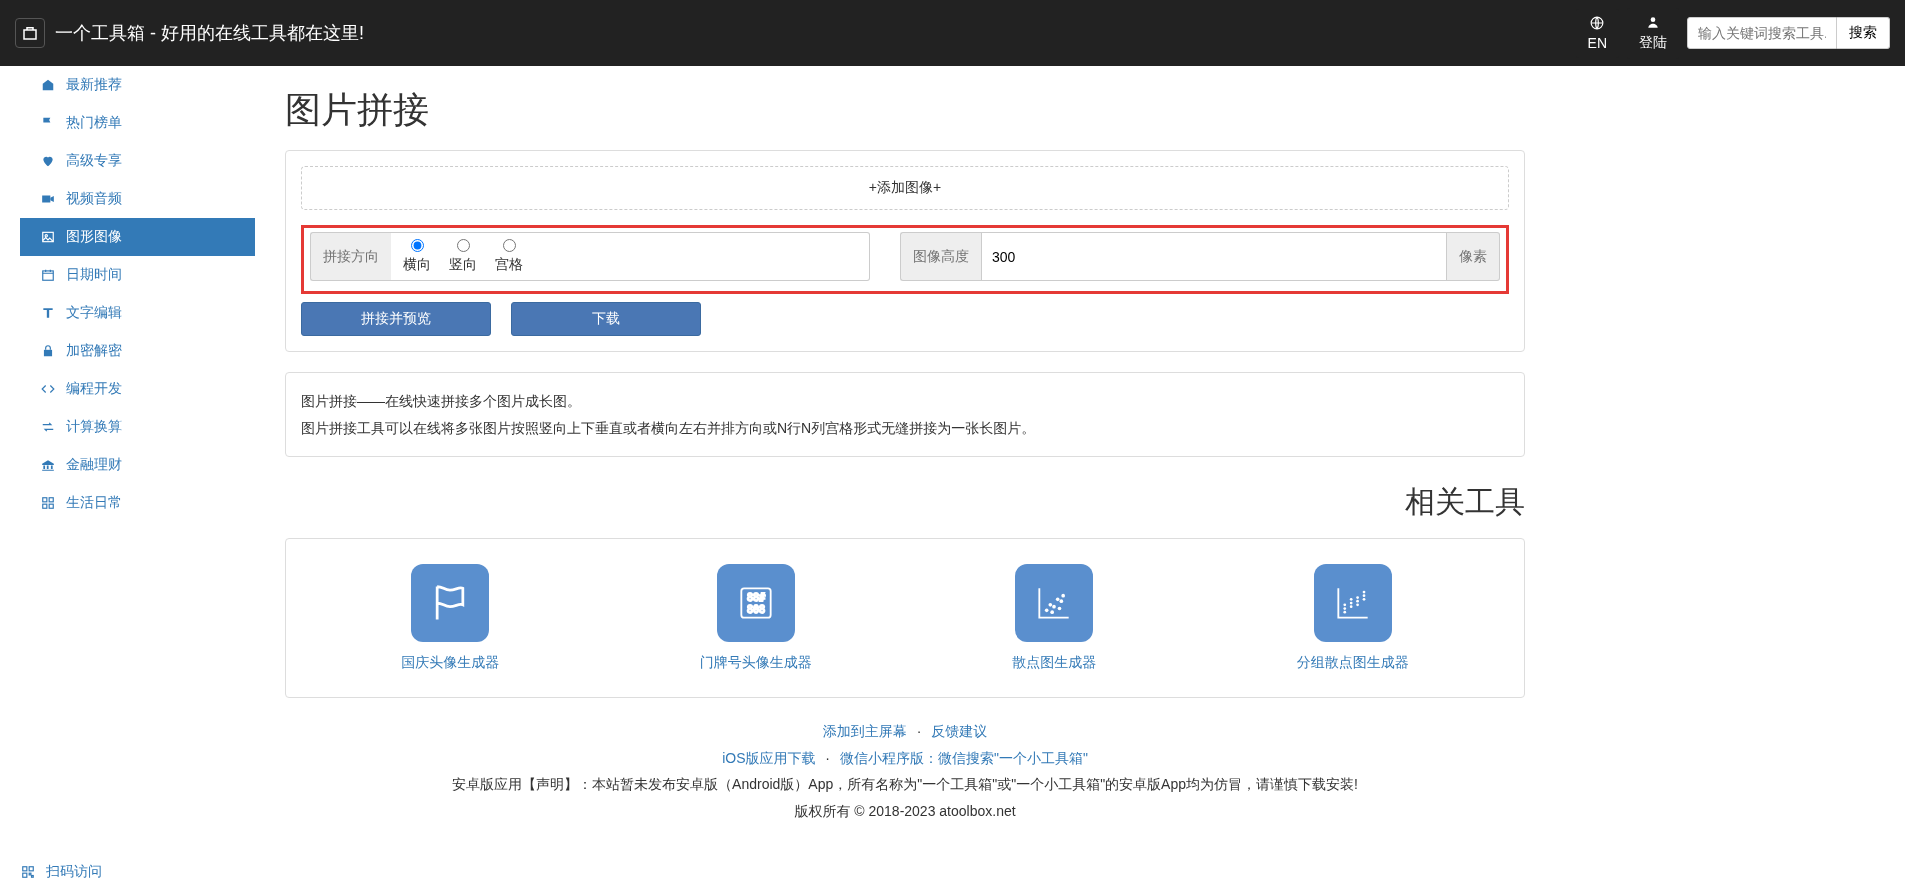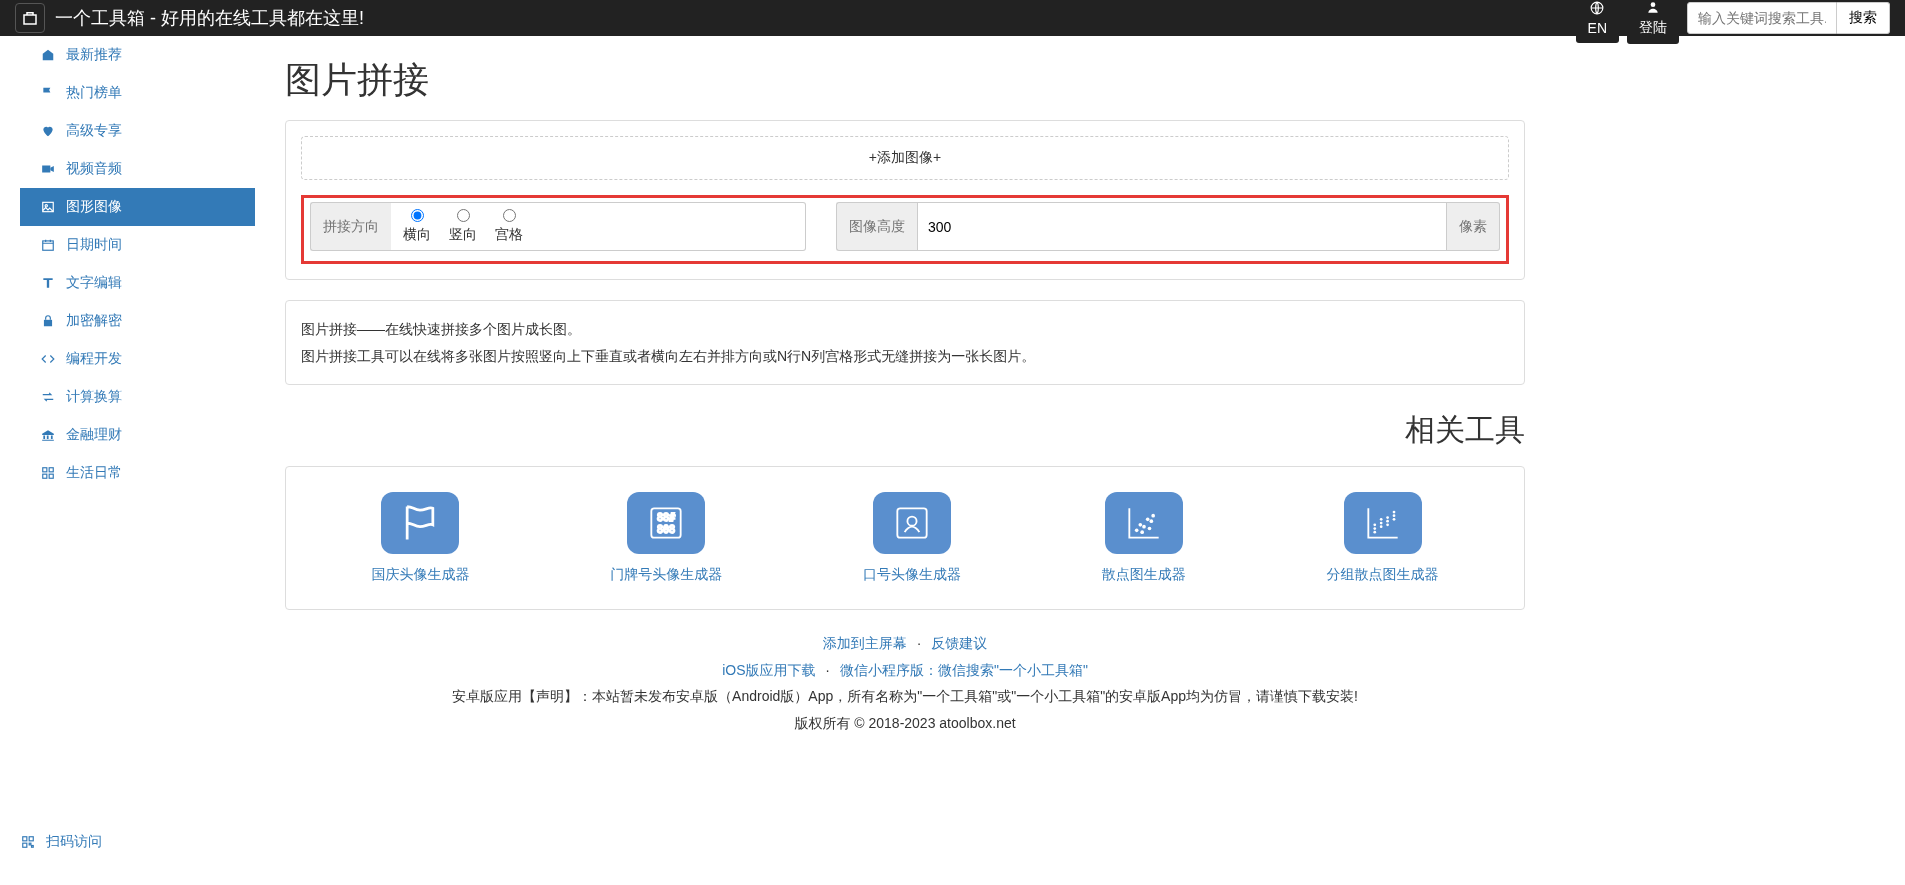--- a/index.html
+++ b/index.html
@@ -1,20 +1,20 @@
 <!DOCTYPE html>
 <html><head>
 <meta charset="utf-8">
 <style>
 * { box-sizing: border-box; margin: 0; padding: 0; }
 body { font-family: "Helvetica Neue", Helvetica, Arial, "Microsoft YaHei", sans-serif; font-size: 14px; color: #333; background: #fff; }
 a { text-decoration: none; }
 
 
-.navbar { background: #222; color: #fff; height: 36px; display: flex; align-items: center; padding: 0 15px; justify-content: space-between; gap: 8px; }
+.navbar { background: #222; color: #fff; height: 66px; display: flex; align-items: center; padding: 0 15px; justify-content: space-between; gap: 8px; }
 .navbar-left { display: flex; align-items: center; gap: 10px; }
 .brand-icon { width: 30px; height: 30px; border: 1px solid #555; border-radius: 4px; display: flex; align-items: center; justify-content: center; color: #fff; }
 .brand-title { color: #fff; font-size: 18px; }
 .navbar-right { display: flex; align-items: center; gap: 8px; }
 .nav-btn { background: #222; color: #fff; border: none; padding: 7px 12px; border-radius: 3px; cursor: pointer; display: flex; align-items: center; gap: 5px; font-size: 14px; flex-direction: column; }
 .search-group { display: flex; }
 .search-input { width: 150px; padding: 6px 10px; border: 1px solid #ccc; border-radius: 3px 0 0 3px; font-size: 14px; }
 .search-btn { padding: 6px 12px; background: #fff; border: 1px solid #ccc; border-left: none; border-radius: 0 3px 3px 0; cursor: pointer; font-size: 14px; }
 
 
@@ -31,31 +31,31 @@
 .dropzone { border: 1px dashed #ccc; border-radius: 4px; text-align: center; padding: 12px; color: #333; cursor: pointer; margin-bottom: 15px; }
 
 .highlight-row { display: flex; gap: 30px; border: 3px solid #e53935; padding: 4px 6px 10px 6px; margin-bottom: 0; }
 .input-addon { background: #eee; border: 1px solid #ccc; padding: 6px 12px; color: #737373; display:flex; align-items:center; }
 .input-addon.left { border-right: none; border-radius: 3px 0 0 3px; }
 .input-addon.right { border-left: none; border-radius: 0 3px 3px 0; }
 .input-field { flex: 1; border: 1px solid #ccc; padding: 6px 10px; font-size: 14px; }
 .radio-row { display: flex; align-items: center; gap: 18px; border: 1px solid #ccc; border-left: none; padding: 6px 12px; border-radius: 0 3px 3px 0; flex:1; }
 .radio-row label { display: flex; align-items: center; gap: 4px; cursor:pointer;flex-direction:column; }
 .direction-group { flex: 1; display:flex; }
-.height-group { width: 664px; display:flex; }
+.height-group { width: 600px; display:flex; }
 
 .btn-row { display: flex; gap: 20px; margin-top: 8px; }
 .btn-primary { background: #4a77b4; color: #fff; border: 1px solid #3b6aa0; padding: 7px 0; width: 190px; border-radius: 3px; cursor: pointer; font-size: 14px; text-align:center; }
 
 .desc-panel p { line-height: 1.9; }
 
 h2.section-title { font-size: 30px; font-weight: 500; margin: 25px 0 15px; text-align: right; }
 .tools-panel { border: 1px solid #ddd; border-radius: 4px; padding: 25px 15px; display: flex; justify-content: space-around; }
 .tool-card { text-align: center; cursor: pointer; }
-.tool-icon { width: 78px; height: 62px; background: #5a8fce; border-radius: 12px; margin: 0 auto 12px; display:flex; align-items:center; justify-content:center; color:#fff; }
+.tool-icon { width: 78px; height: 78px; background: #5a8fce; border-radius: 12px; margin: 0 auto 12px; display:flex; align-items:center; justify-content:center; color:#fff; }
 .tool-label { color: #337ab7; font-size: 14px; }
 
 .footer { text-align: center; padding: 20px 0 10px; color: #333; font-size: 14px; line-height:1.9; }
 .footer a { color: #337ab7; }
 .footer .sep { margin: 0 6px; color:#333; }
 
 svg { display:block; }
 </style>
 </head>
 <body>
@@ -245,20 +245,24 @@
               </label>
           </div>
         </div>
         <div class="height-group">
           <span class="input-addon left">图像高度</span>
           <input class="input-field" value="300" style="">
           <span class="input-addon right">像素</span>
         </div>
       </div>
 
+      <div class="btn-row">
+        <button class="btn-primary">拼接并预览</button>
+        <button class="btn-primary">下载</button>
+      </div>
     </div>
 
     <div class="panel desc-panel">
       <p>图片拼接——在线快速拼接多个图片成长图。</p>
       <p>图片拼接工具可以在线将多张图片按照竖向上下垂直或者横向左右并排方向或N行N列宫格形式无缝拼接为一张长图片。</p>
     </div>
 
     <h2 class="section-title">相关工具</h2>
     <div class="tools-panel" id="tools-panel">
         <div class="tool-card">
@@ -271,30 +275,20 @@
         </div>
         <div class="tool-card">
           <div class="tool-icon">
             <svg width="44" height="44" viewBox="0 0 48 48" fill="none" stroke="white" stroke-width="2">
               <rect x="8" y="8" width="32" height="32" rx="3"></rect>
               <text x="24" y="22" text-anchor="middle" fill="white" font-size="11" font-family="monospace">88#</text>
               <text x="24" y="35" text-anchor="middle" fill="white" font-size="11" font-family="monospace">808</text>
             </svg>
           </div>
           <div class="tool-label">门牌号头像生成器</div>
-        </div>
-        <div class="tool-card">
-          <div class="tool-icon">
-            <svg width="44" height="44" viewBox="0 0 48 48" fill="none" stroke="white" stroke-width="2">
-              <rect x="8" y="8" width="32" height="32" rx="3"></rect>
-              <circle cx="24" cy="22" r="5"></circle>
-              <path d="M16 34c2-4 6-6 8-6s6 2 8 6"></path>
-            </svg>
-          </div>
-          <div class="tool-label">口号头像生成器</div>
         </div>
         <div class="tool-card">
           <div class="tool-icon">
             <svg width="44" height="44" viewBox="0 0 48 48" fill="white">
               <path d="M8 8v32h32" stroke="white" stroke-width="2" fill="none"></path>
               <circle cx="16" cy="32" r="2"></circle>
               <circle cx="20" cy="26" r="2"></circle>
               <circle cx="24" cy="28" r="2"></circle>
               <circle cx="28" cy="20" r="2"></circle>
               <circle cx="32" cy="22" r="2"></circle>

